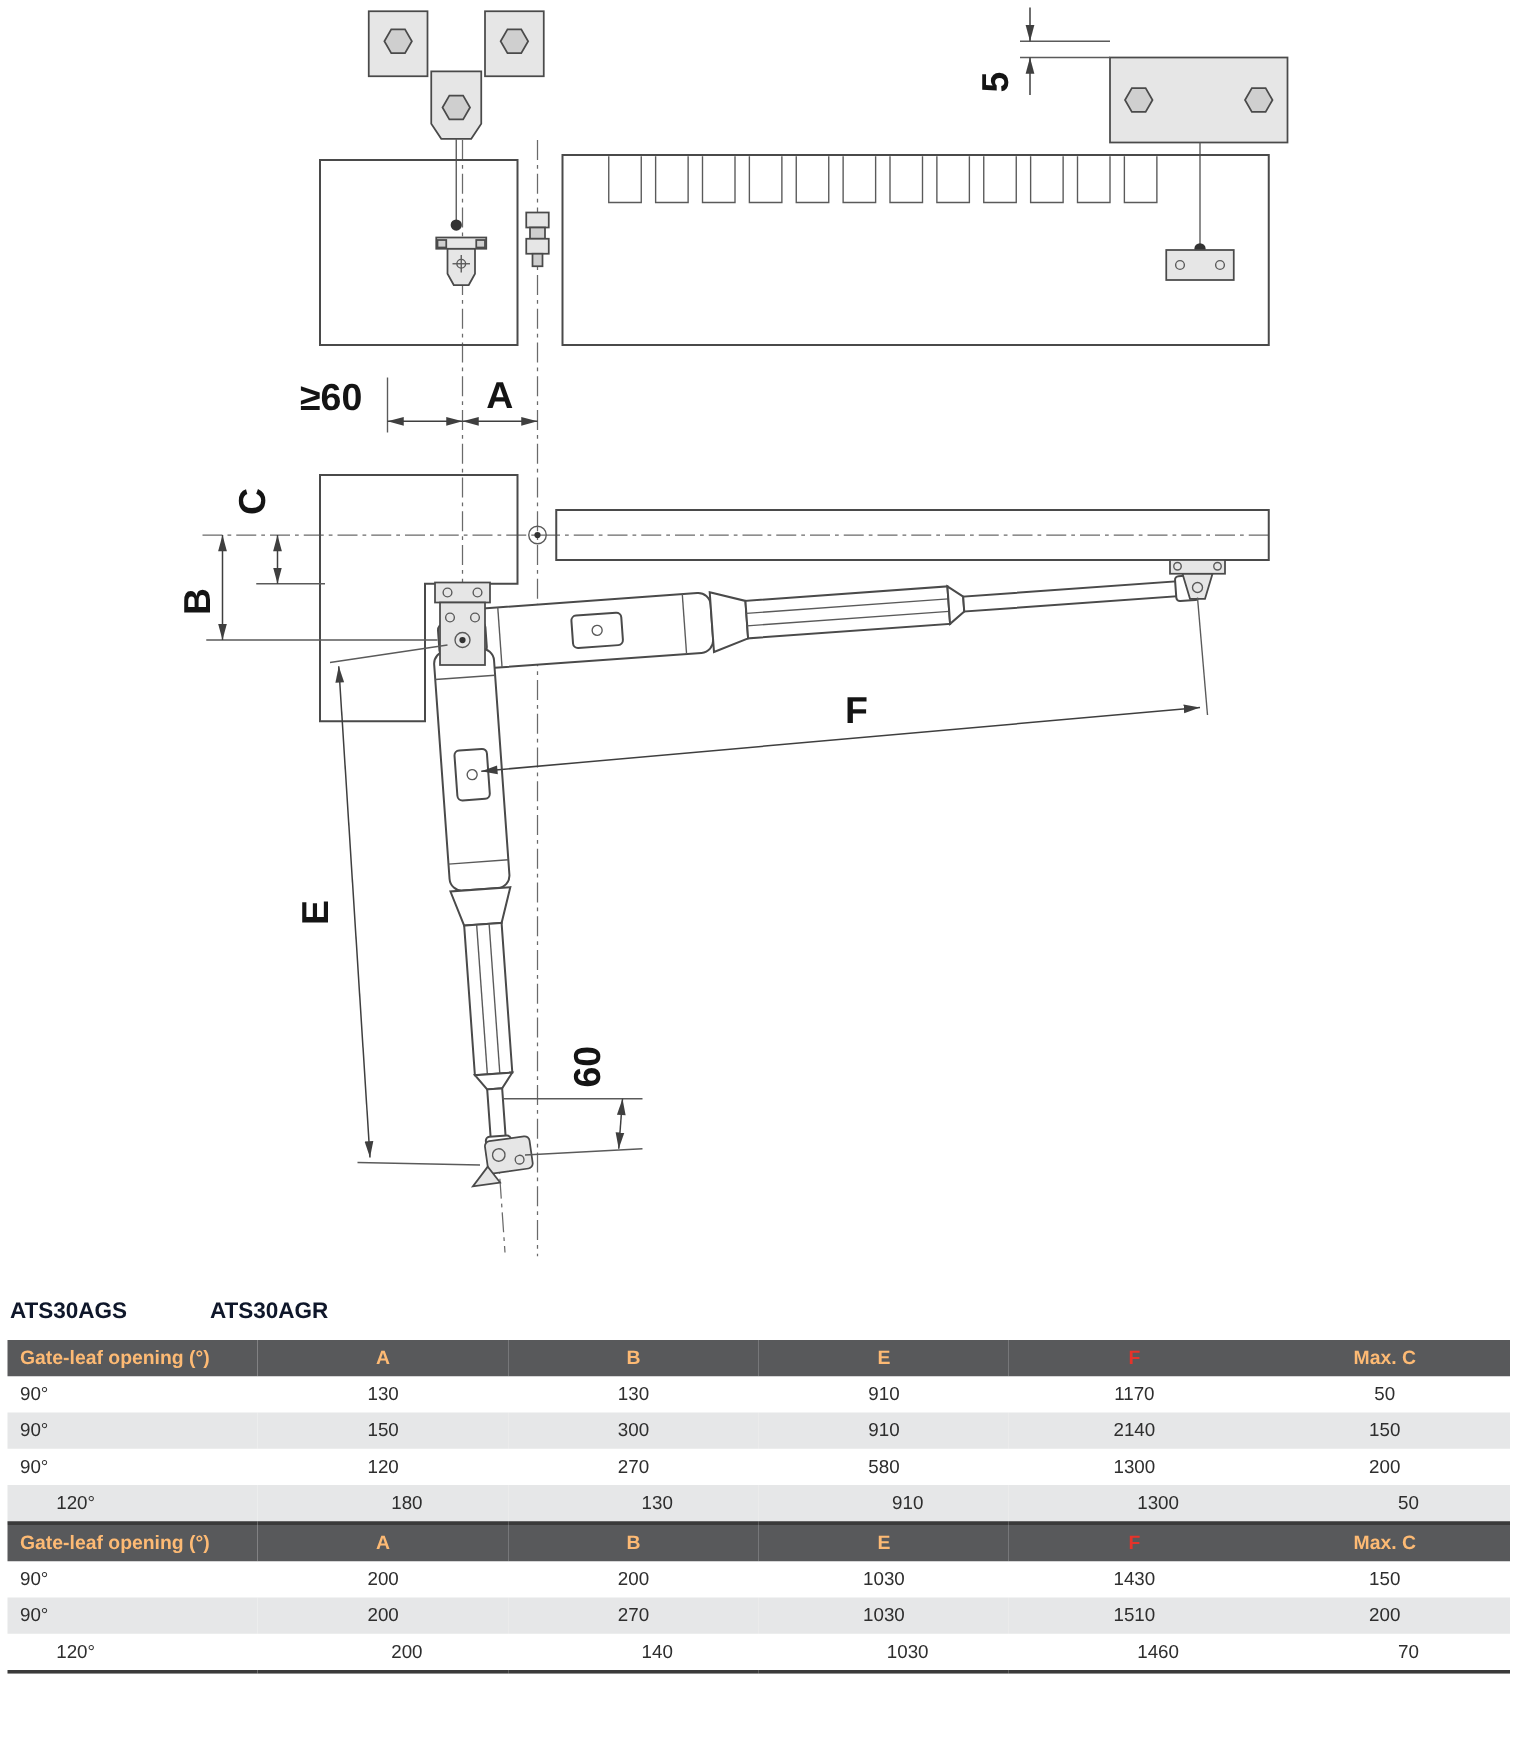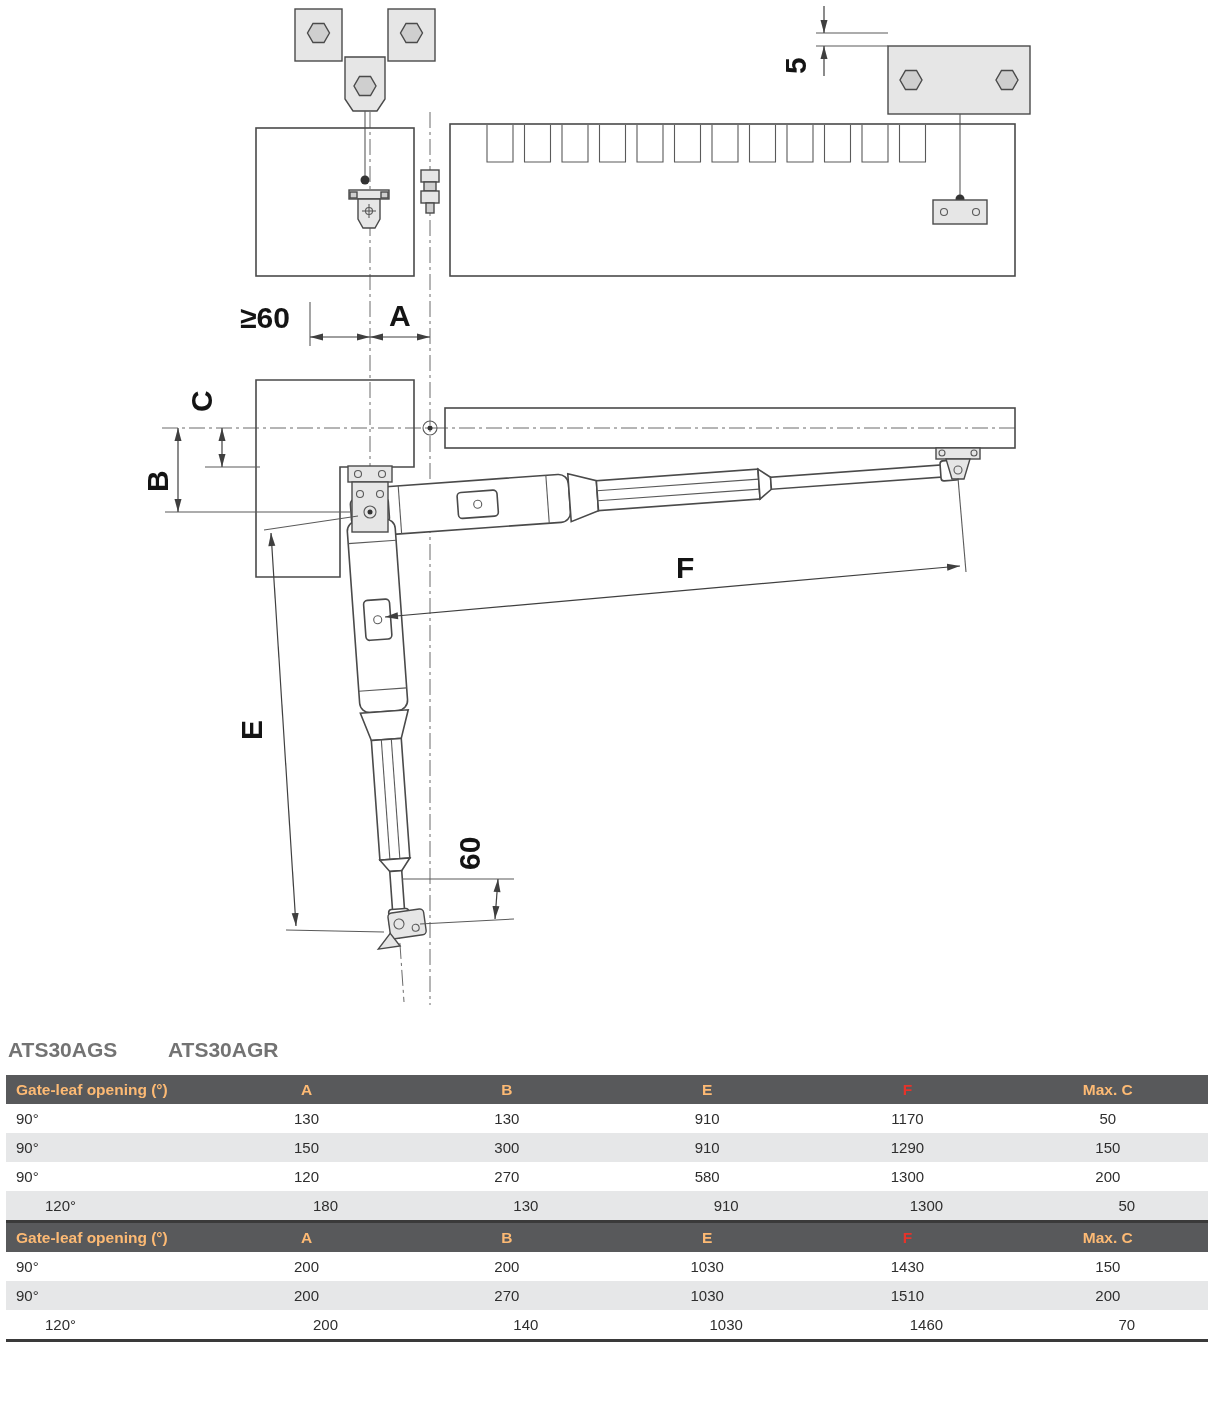--- a/index.html
+++ b/index.html
@@ -11,21 +11,21 @@
   .ln{stroke:#4a4a4a;stroke-width:1.6;fill:none;}
   .thin{stroke:#5a5a5a;stroke-width:1.1;fill:none;}
   .cl{stroke:#6a6a6a;stroke-width:1;fill:none;stroke-dasharray:16 4 3 4;}
   .metal{fill:#cfcfcf;stroke:#4a4a4a;stroke-width:1.4;}
   .metal2{fill:#e6e6e6;stroke:#4a4a4a;stroke-width:1.4;}
   .white{fill:#fff;stroke:#4a4a4a;stroke-width:1.6;}
   .dim{stroke:#3f3f3f;stroke-width:1.2;fill:none;}
   .lbl{font-family:"Liberation Sans",sans-serif;font-weight:bold;font-size:30px;fill:#141414;}
 
   
-  .section-titles{display:flex;margin:16px 8px 13px 8px;font-size:21px;font-weight:bold;color:#737373;}
+  .section-titles{display:flex;margin:16px 8px 13px 8px;font-size:18px;font-weight:bold;color:#0f172a;}
   .section-titles .t1{width:160px;}
   .section-titles.second{margin-top:24px;margin-bottom:25px;}
 
   table.dims{width:1202px;margin:0 6px;border-collapse:collapse;table-layout:fixed;font-size:15px;}
   table.dims th{background:#58595b;color:#fdba74;font-weight:bold;height:27px;text-align:center;font-size:15.5px;}
   table.dims th.left,table.dims td.left{text-align:left;padding-left:10px;}
   table.dims th.red{color:#e6332a;}
   table.dims td{height:27px;text-align:center;color:#2e2e2e;}
   table.dims tbody tr:nth-child(even){background:#e6e7e8;}
   table.dims tbody tr:last-child td{border-bottom:3px solid #3a3a3a;padding-left:39px;}
@@ -241,21 +241,21 @@
         <td>130</td>
         <td>910</td>
         <td>1170</td>
         <td>50</td>
       </tr>
       <tr>
         <td class="left">90°</td>
         <td>150</td>
         <td>300</td>
         <td>910</td>
-        <td>1290</td>
+        <td>2140</td>
         <td>150</td>
       </tr>
       <tr>
         <td class="left">90°</td>
         <td>120</td>
         <td>270</td>
         <td>580</td>
         <td>1300</td>
         <td>200</td>
       </tr>

